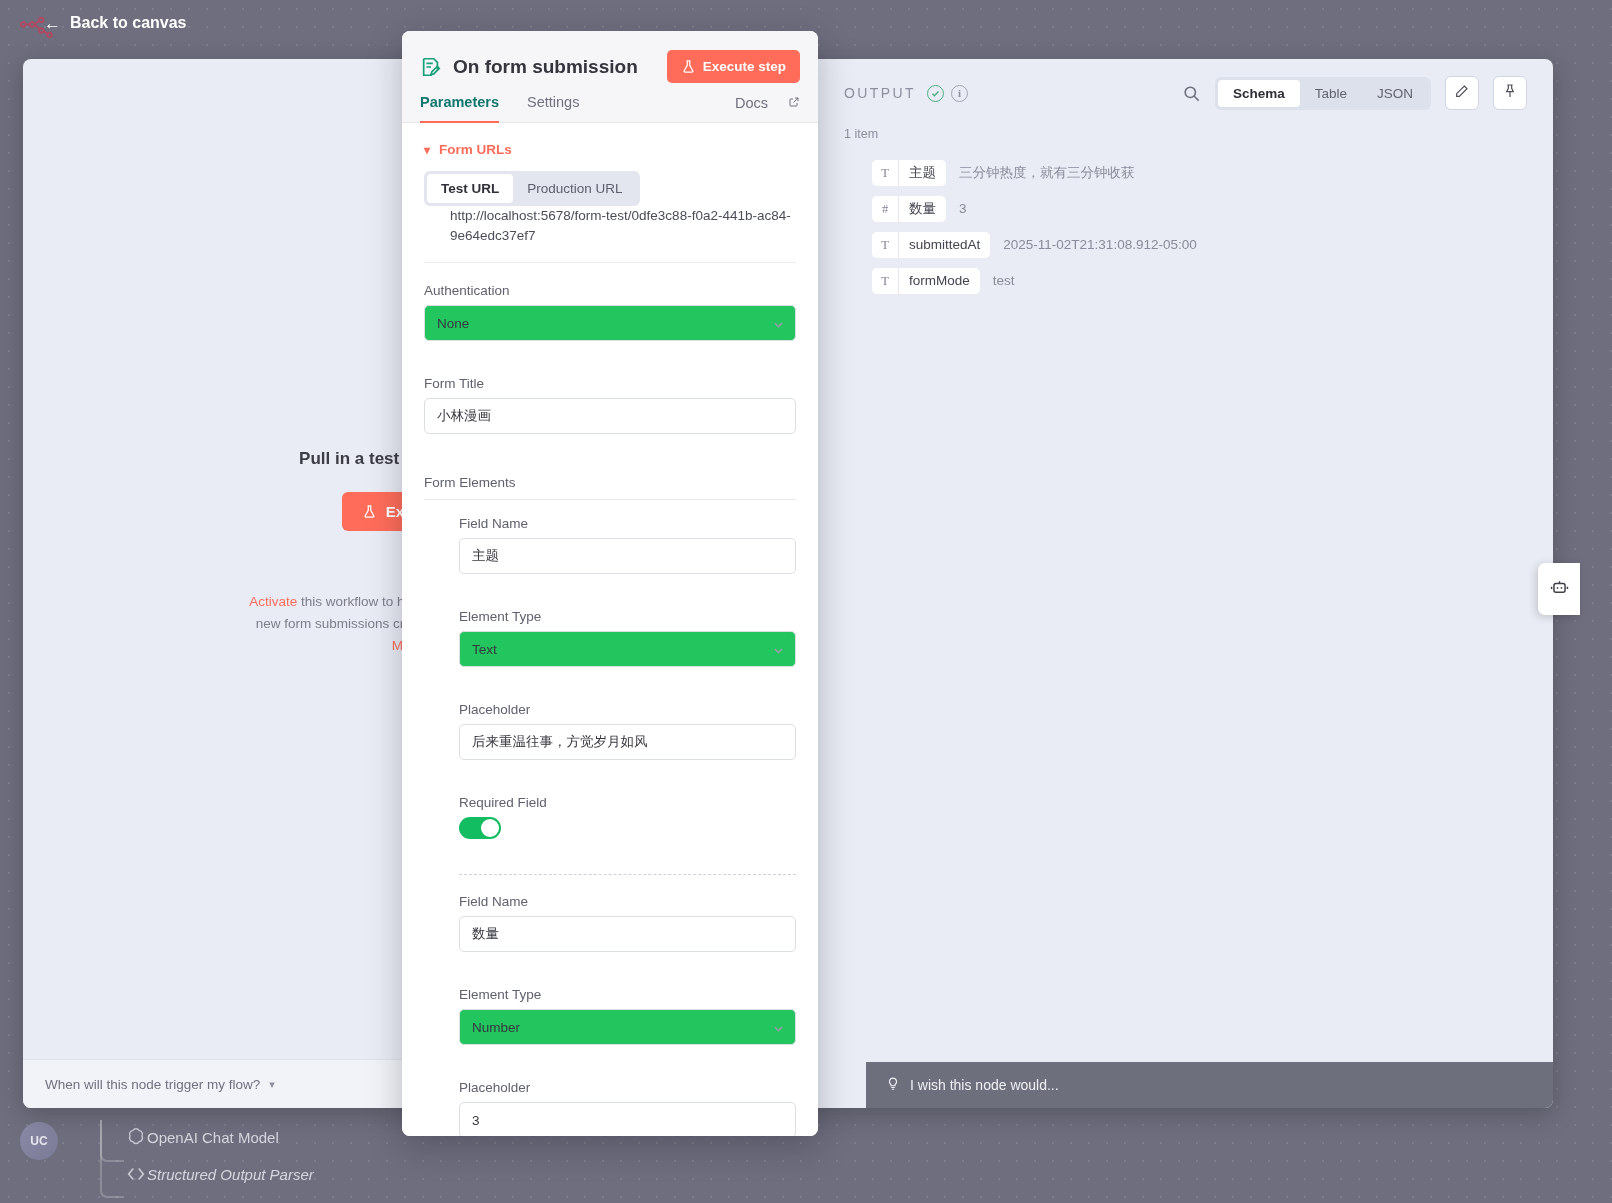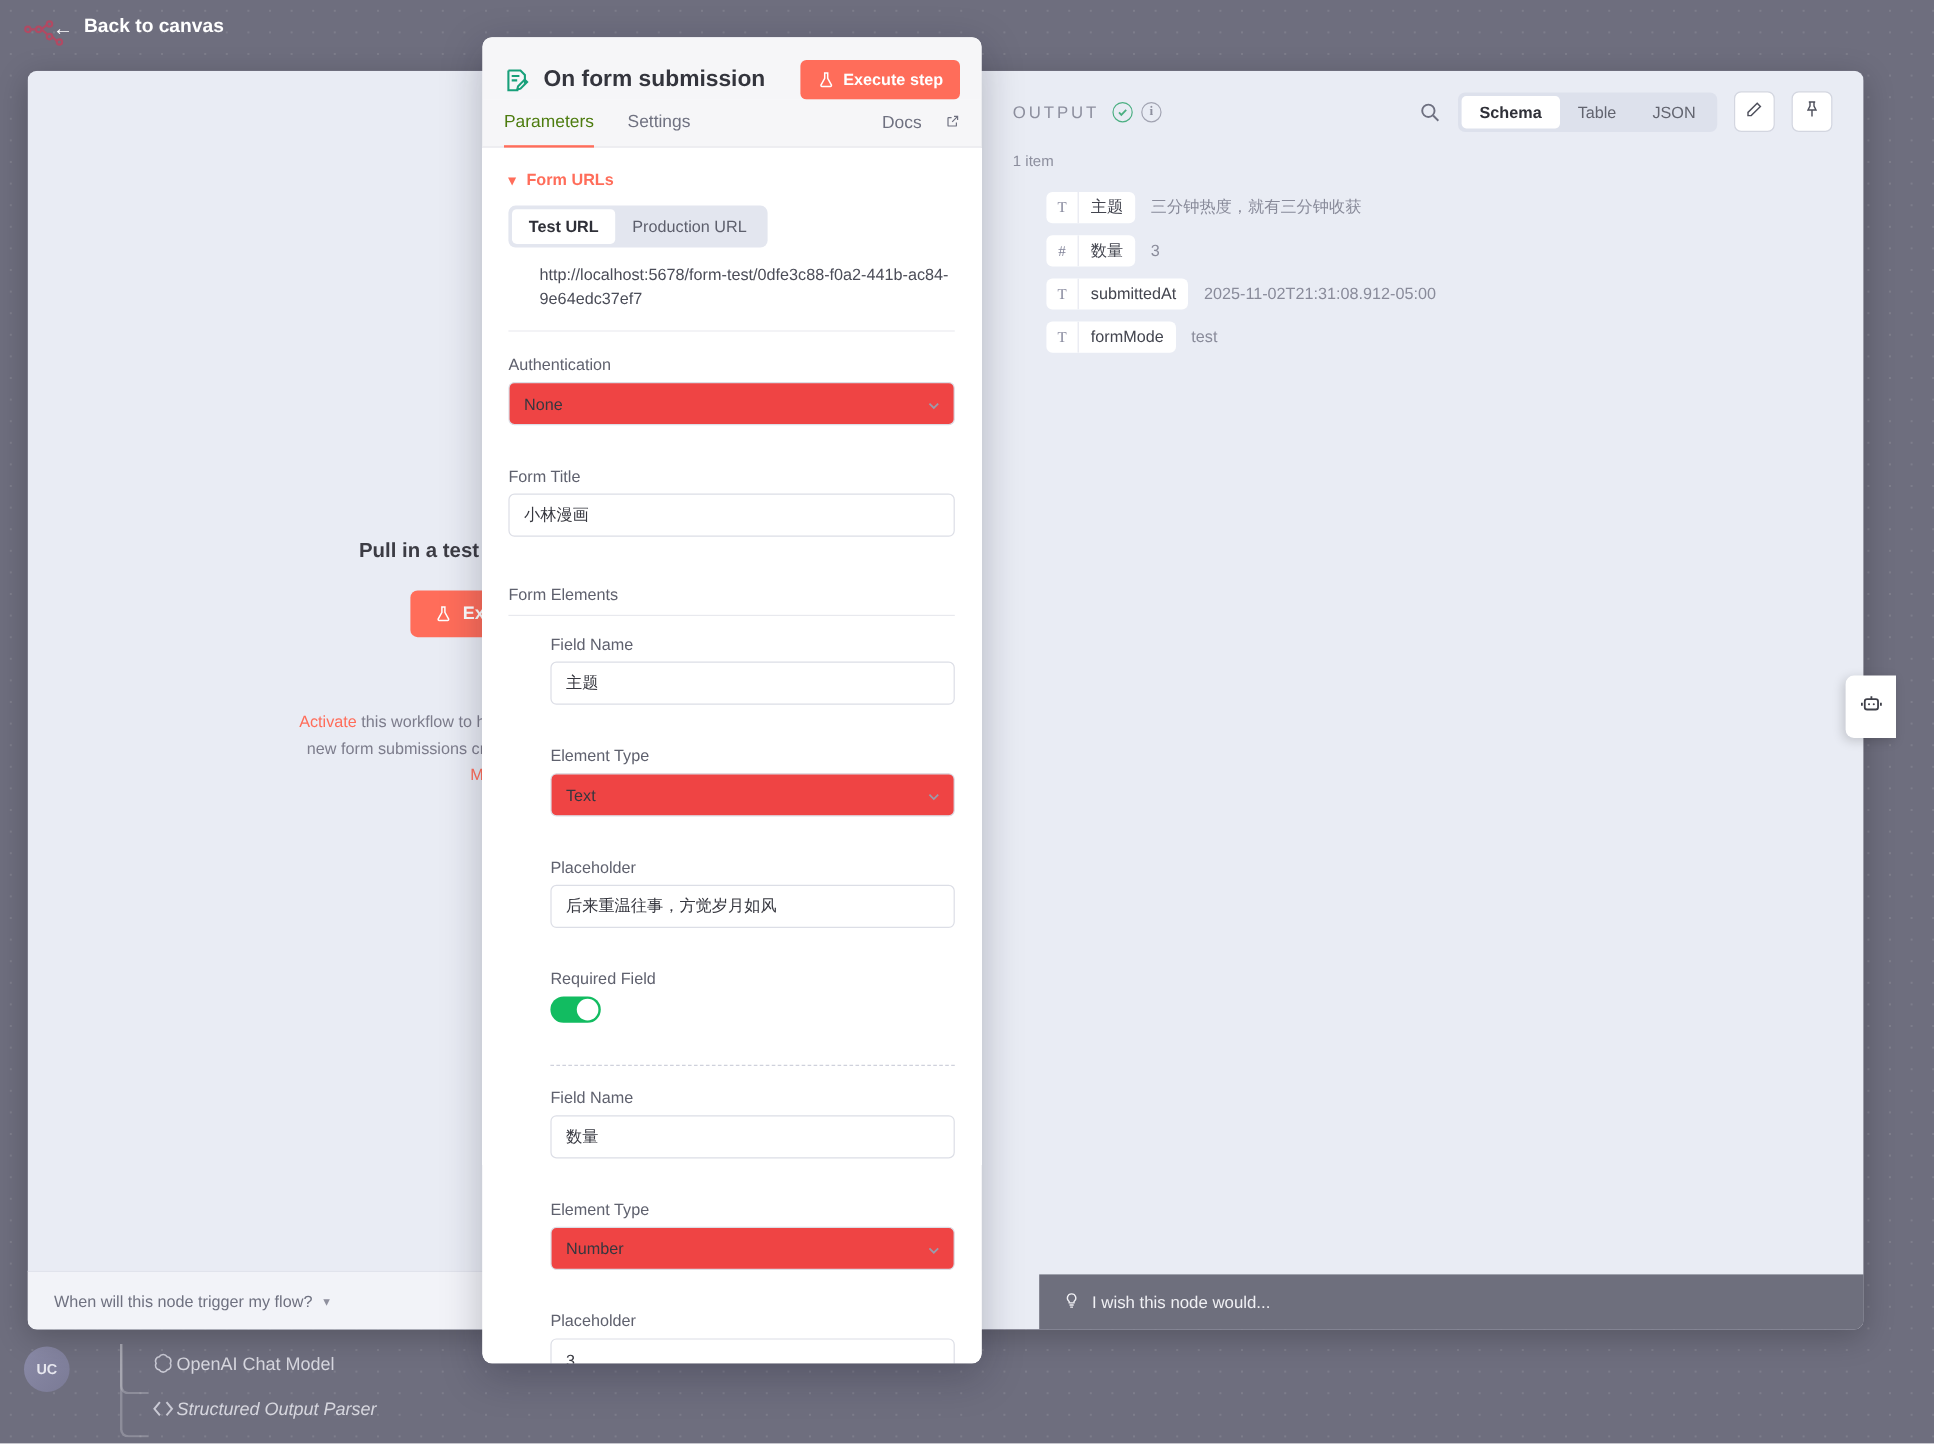--- a/index.html
+++ b/index.html
@@ -192,21 +192,21 @@
     font-family: "Liberation Sans", sans-serif;
   }
   .tabs {
     display: flex; align-items: center; gap: 28px; padding: 11px 18px 0;
     background: #f6f6f8; border-bottom: 1px solid #e6e7ec;
   }
   .tab {
     font-size: 14.5px; color: #6f7180; padding-bottom: 11px; cursor: pointer;
     border-bottom: 2px solid transparent; margin-bottom: -1px;
   }
-  .tab.active { color: #4d7c0f; border-bottom-color: #ff6d5a; }
+  .tab.active { color: #0f766e; border-bottom-color: #ff6d5a; font-weight: bold; }
   .docs {
     margin-left: auto; font-size: 14.5px; color: #6f7180; padding-bottom: 11px;
     display: flex; align-items: center; gap: 20px; cursor: pointer;
   }
   .docs svg { width: 12px; height: 12px; }
 
   .params-body {
     flex: 1; overflow-y: auto; padding: 0 22px 26px; position: relative;
     background: #fff;
   }
@@ -214,21 +214,20 @@
   .params-body::-webkit-scrollbar-thumb { background: #c9cbd6; border-radius: 4px; }
 
   .sec-head {
     display: flex; align-items: center; gap: 9px; color: #ff6d5a;
     font-size: 13.5px; font-weight: 700; padding: 19px 0 14px; cursor: pointer;
   }
   .caret { font-size: 12px; }
 
   .url-toggle {
     display: inline-flex; background: #e3e6ef; border-radius: 6px; padding: 3px;
-    margin-bottom: 13px;
   }
   .url-toggle button {
     border: none; background: transparent; border-radius: 4px; padding: 7px 14px;
     font-size: 13.5px; color: #5d5f6c; cursor: pointer;
     font-family: "Liberation Sans", sans-serif;
   }
   .url-toggle button.on { background: #fff; color: #2f3038; font-weight: 700; }
   .url-text {
     font-size: 13.5px; color: #4b4d58; line-height: 1.46; padding: 0 0 17px 26px;
     word-break: break-all; border-bottom: 1px solid #ebecf1; margin-bottom: 20px;
@@ -237,21 +236,21 @@
   .lbl { font-size: 13.5px; color: #5f616e; margin-bottom: 7px; }
   .field { margin-bottom: 35px; }
   .inp {
     width: 100%; height: 36px; border: 1px solid #dcdee6; border-radius: 5px;
     padding: 0 12px; font-size: 13.5px; color: #36373f; background: #fff;
     font-family: "Liberation Sans", sans-serif;
   }
   .inp::placeholder { color: #a9abb6; }
   .sel {
     width: 100%; height: 36px; border: 1px solid #dcdee6; border-radius: 5px;
-    padding: 0 32px 0 12px; font-size: 13.5px; color: #36373f; background: #ef4444;
+    padding: 0 32px 0 12px; font-size: 13.5px; color: #36373f; background: #22c55e;
     display: flex; align-items: center; position: relative; cursor: pointer;
   }
   .sel .arrow {
     position: absolute; right: 11px; width: 11px; height: 11px; color: #9a9cab;
   }
   .ta {
     width: 100%; height: 54px; border: 1px solid #dcdee6; border-radius: 5px;
     padding: 9px 12px; font-size: 13px; color: #36373f; resize: none;
     font-family: "Liberation Mono", monospace;
   }

